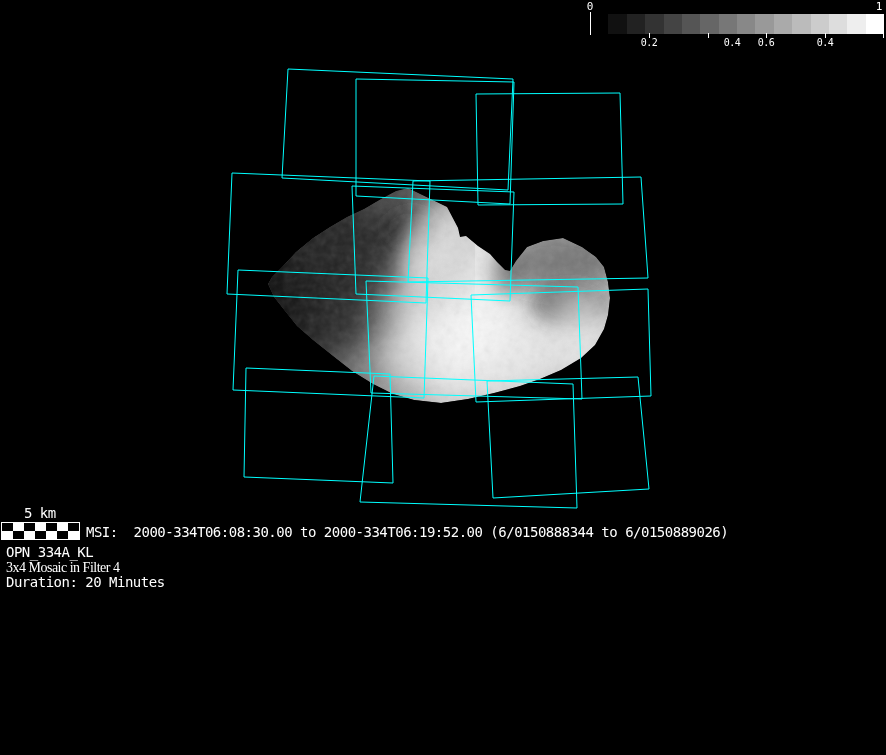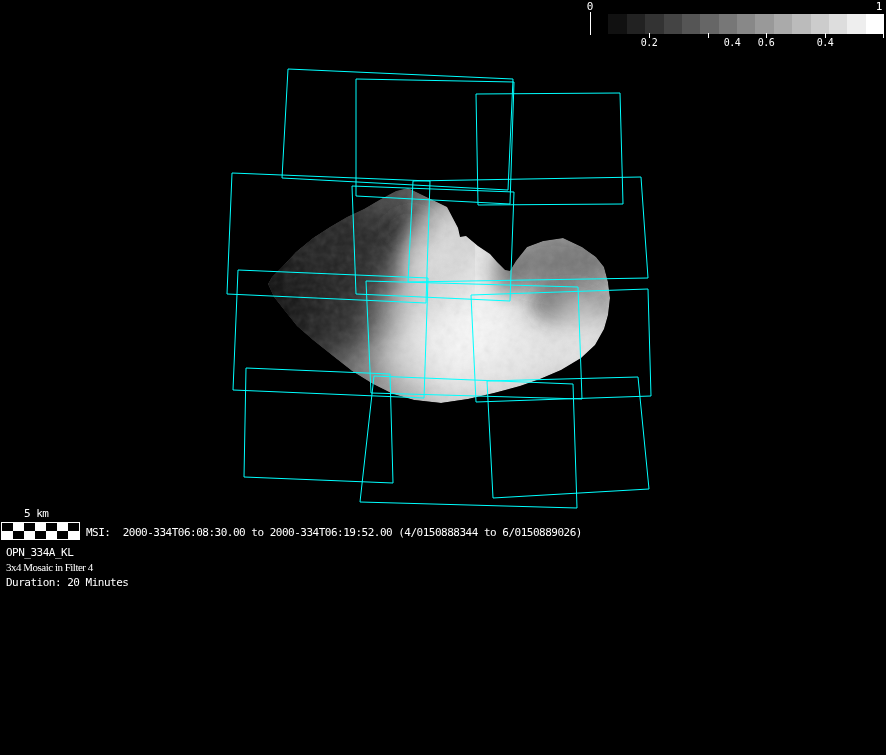--- a/index.html
+++ b/index.html
@@ -1,19 +1,19 @@
 <!DOCTYPE html>
 <html><head>
 <meta charset="utf-8">
 <style>
   html,body{margin:0;padding:0;background:#000;}
   #screen{position:relative;width:886px;height:755px;background:#000;overflow:hidden;
           font-family:"DejaVu Sans Mono","Liberation Mono",monospace;}
   #scene{position:absolute;left:0;top:0;}
-  .txt{position:absolute;color:#ffffff;font-size:11px;letter-spacing:-0.5px;white-space:pre;line-height:13px;}
+  .txt{position:absolute;color:#ffffff;font-size:14px;letter-spacing:-0.5px;white-space:pre;line-height:13px;}
   
   #colorbar{position:absolute;left:0;top:0;width:886px;height:56px;}
   #colorbar-cells{position:absolute;left:590px;top:14px;width:294px;height:20px;display:flex;}
   .cb-cell{flex:1 1 auto;height:100%;}
   .cb-tick{position:absolute;width:1px;background:#ffffff;}
   .cb-lbl{position:absolute;transform:translateX(-50%);color:#fff;font-size:10px;letter-spacing:-0.5px;}
   #cb-min{position:absolute;left:590px;top:0px;transform:translateX(-50%);color:#fff;font-size:11px;}
   #cb-max{position:absolute;left:879px;top:0px;transform:translateX(-50%);color:#fff;font-size:11px;}
   
   #scalebar-label{left:24px;top:507px;}
@@ -124,17 +124,17 @@
         <span class="cb-lbl" style="left: 825px; top: 37px;">0.4</span>
       </div>
   </div>
 
   <span class="txt" id="scalebar-label">5 km</span>
   <div id="scalebar">
       <div class="sb-row"><span class="sb-cell" style="background: rgb(0, 0, 0);"></span><span class="sb-cell" style="background: rgb(255, 255, 255);"></span><span class="sb-cell" style="background: rgb(0, 0, 0);"></span><span class="sb-cell" style="background: rgb(255, 255, 255);"></span><span class="sb-cell" style="background: rgb(0, 0, 0);"></span><span class="sb-cell" style="background: rgb(255, 255, 255);"></span><span class="sb-cell" style="background: rgb(0, 0, 0);"></span></div>
       <div class="sb-row"><span class="sb-cell" style="background: rgb(255, 255, 255);"></span><span class="sb-cell" style="background: rgb(0, 0, 0);"></span><span class="sb-cell" style="background: rgb(255, 255, 255);"></span><span class="sb-cell" style="background: rgb(0, 0, 0);"></span><span class="sb-cell" style="background: rgb(255, 255, 255);"></span><span class="sb-cell" style="background: rgb(0, 0, 0);"></span><span class="sb-cell" style="background: rgb(255, 255, 255);"></span></div>
     </div>
 
-  <div class="txt" id="status-line">MSI:  2000-334T06:08:30.00 to 2000-334T06:19:52.00 (4/0150888344 to 6/0150889026)</div>
+  <div class="txt" id="status-line">MSI:  2000-334T06:08:30.00 to 2000-334T06:19:52.00 (6/0150888344 to 6/0150889026)</div>
   <div class="txt" id="opnav-id">OPN_334A_KL</div>
   <div class="txt" id="mosaic-desc">3x4 Mosaic in Filter 4</div>
   <div class="txt" id="duration-line">Duration: 20 Minutes</div>
 </div>
 
 </body></html>

